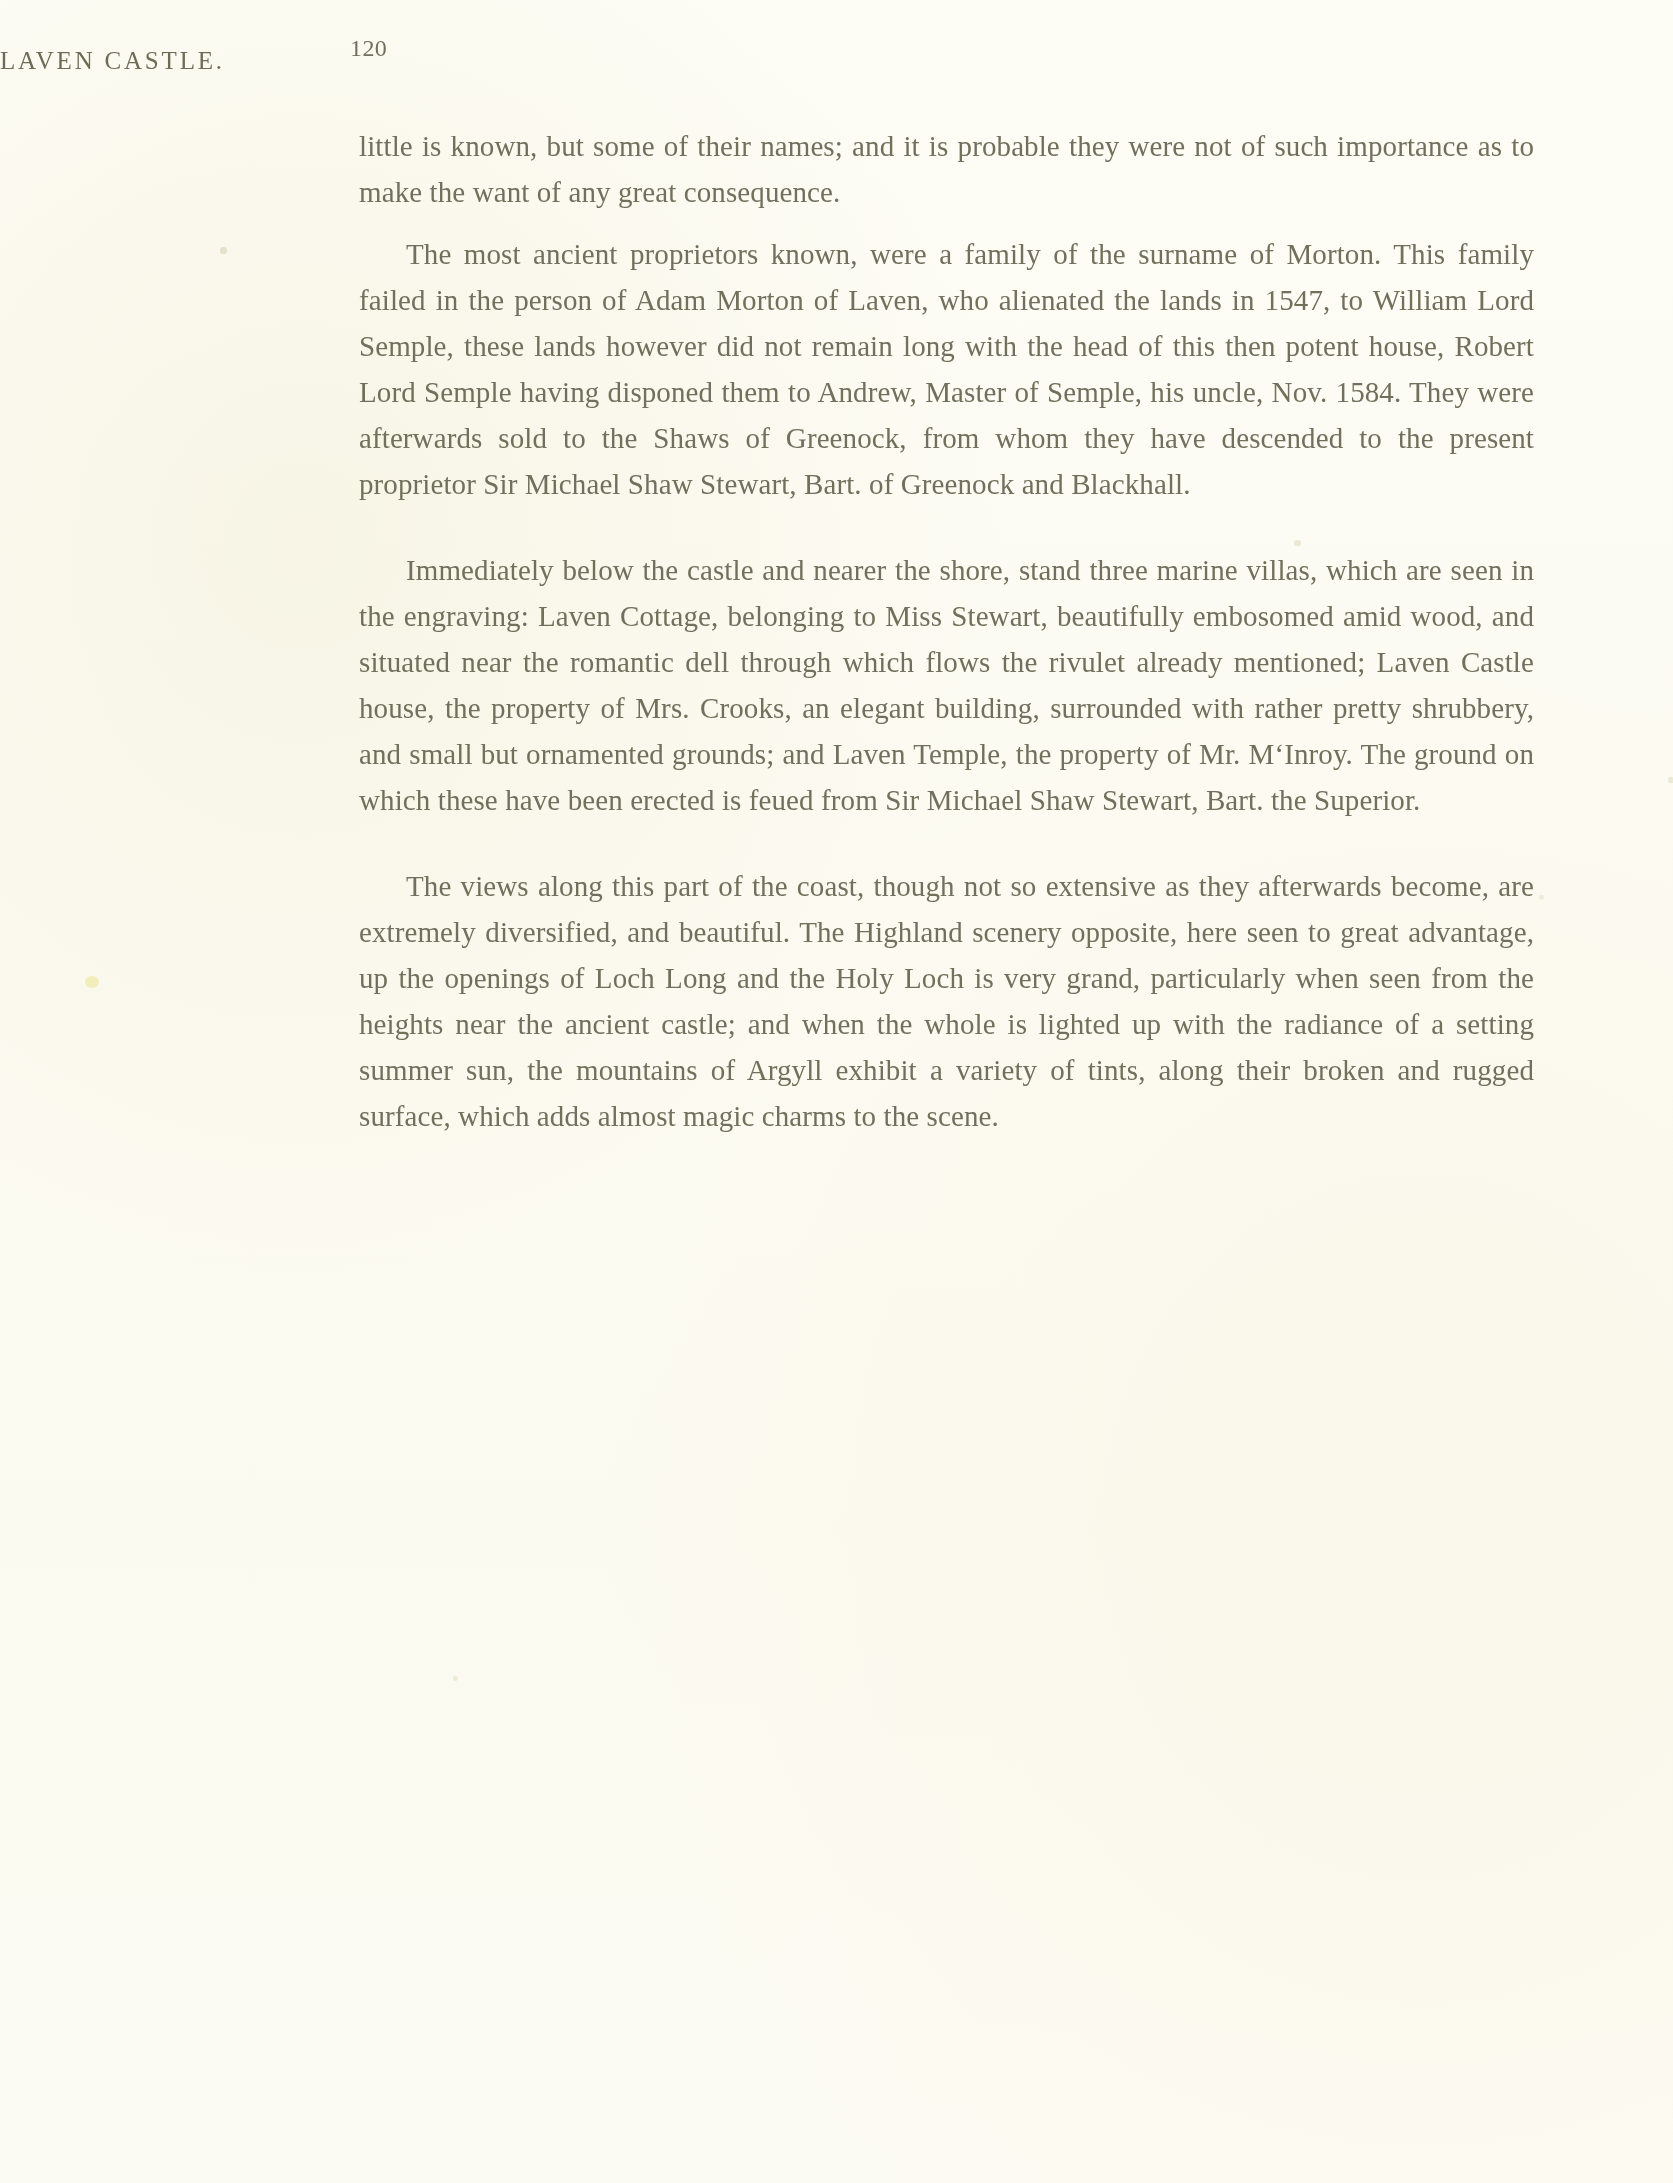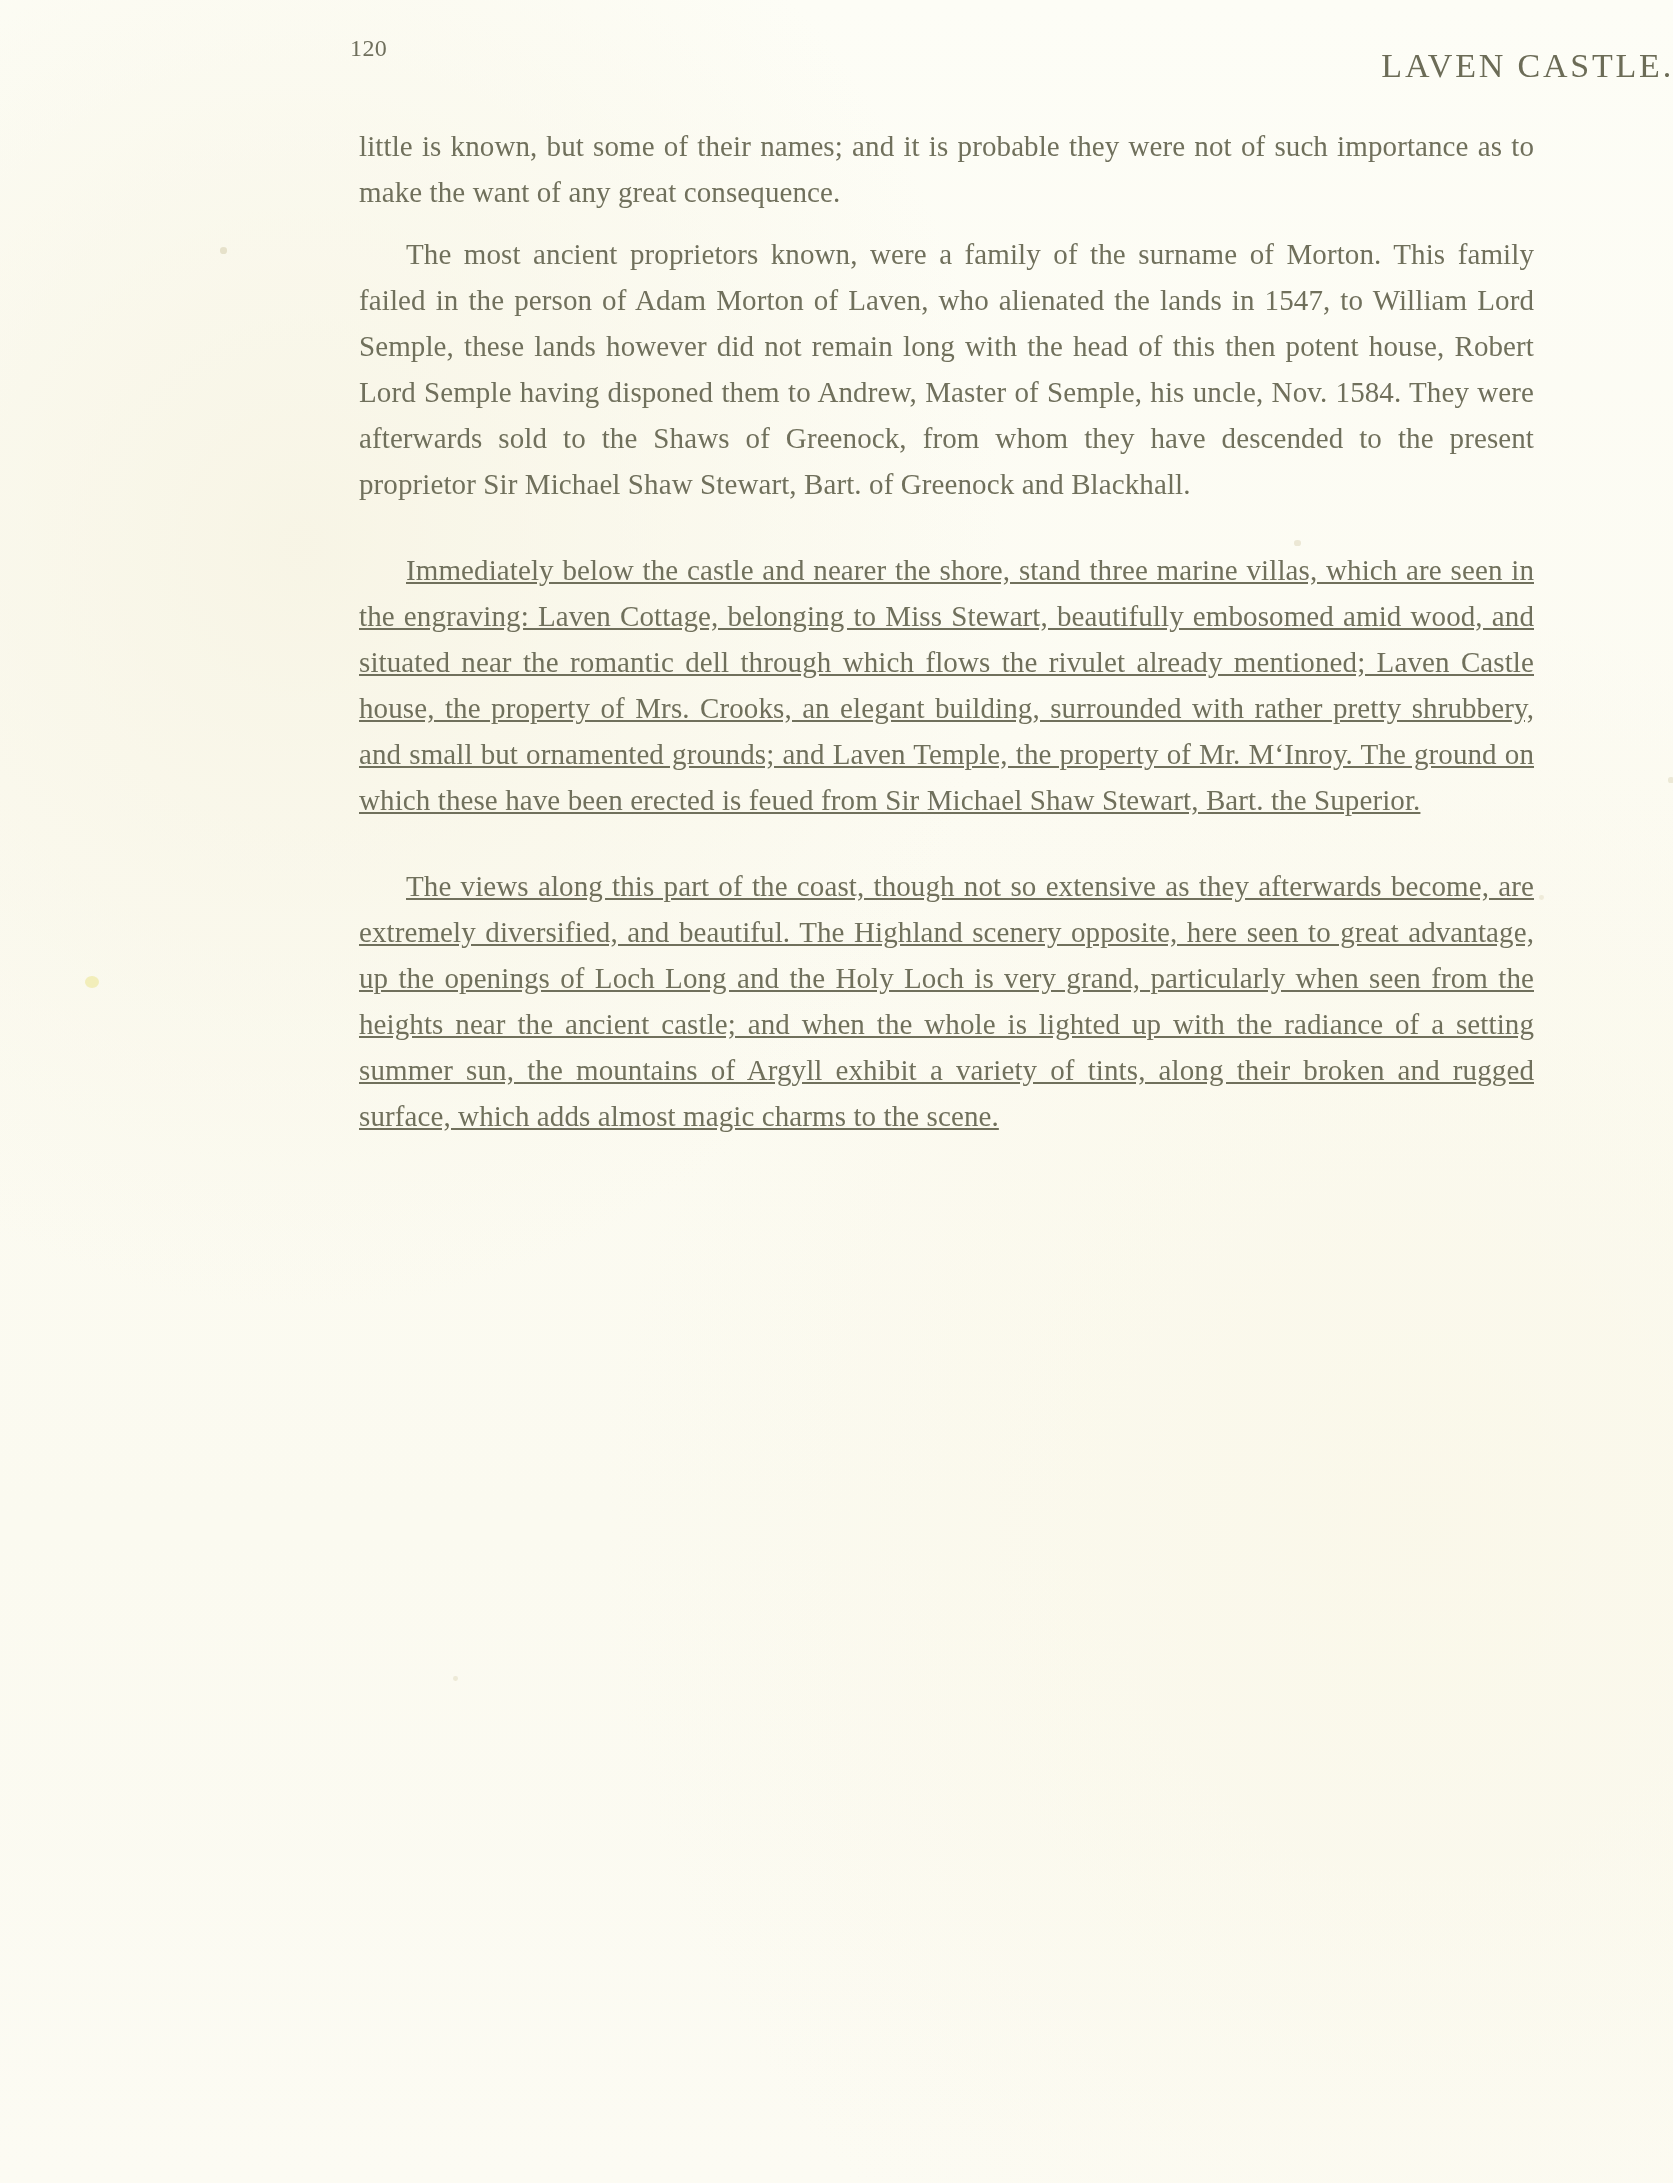--- a/index.html
+++ b/index.html
@@ -46,22 +46,22 @@
     font-size: 24px;
     color: #6f6f5c;
     letter-spacing: 0.4px;
   }
 
   .running-head {
     position: absolute;
     left: 0;
     top: 47px;
     width: 1674px;
-    text-align: right;
-    font-size: 34px;
+    text-align: left;
+    font-size: 25px;
     letter-spacing: 2.8px;
     color: #6c6c57;
   }
 
   .textblock {
     position: absolute;
     left: 343px;
     top: 123px;
     width: 1207px;
   }
@@ -73,21 +73,20 @@
     text-align: justify;
     text-justify: inter-word;
     color: #70705c;
     letter-spacing: 0.1px;
   }
   p.indent {
     text-indent: 47px;
   }
   p.gap {
     margin-top: 40px;
-    text-decoration: underline;
   }
   p.nogap {
     margin-top: 0;
   }
 </style>
 </head>
 <body>
 
 <div class="page"></div>
 

